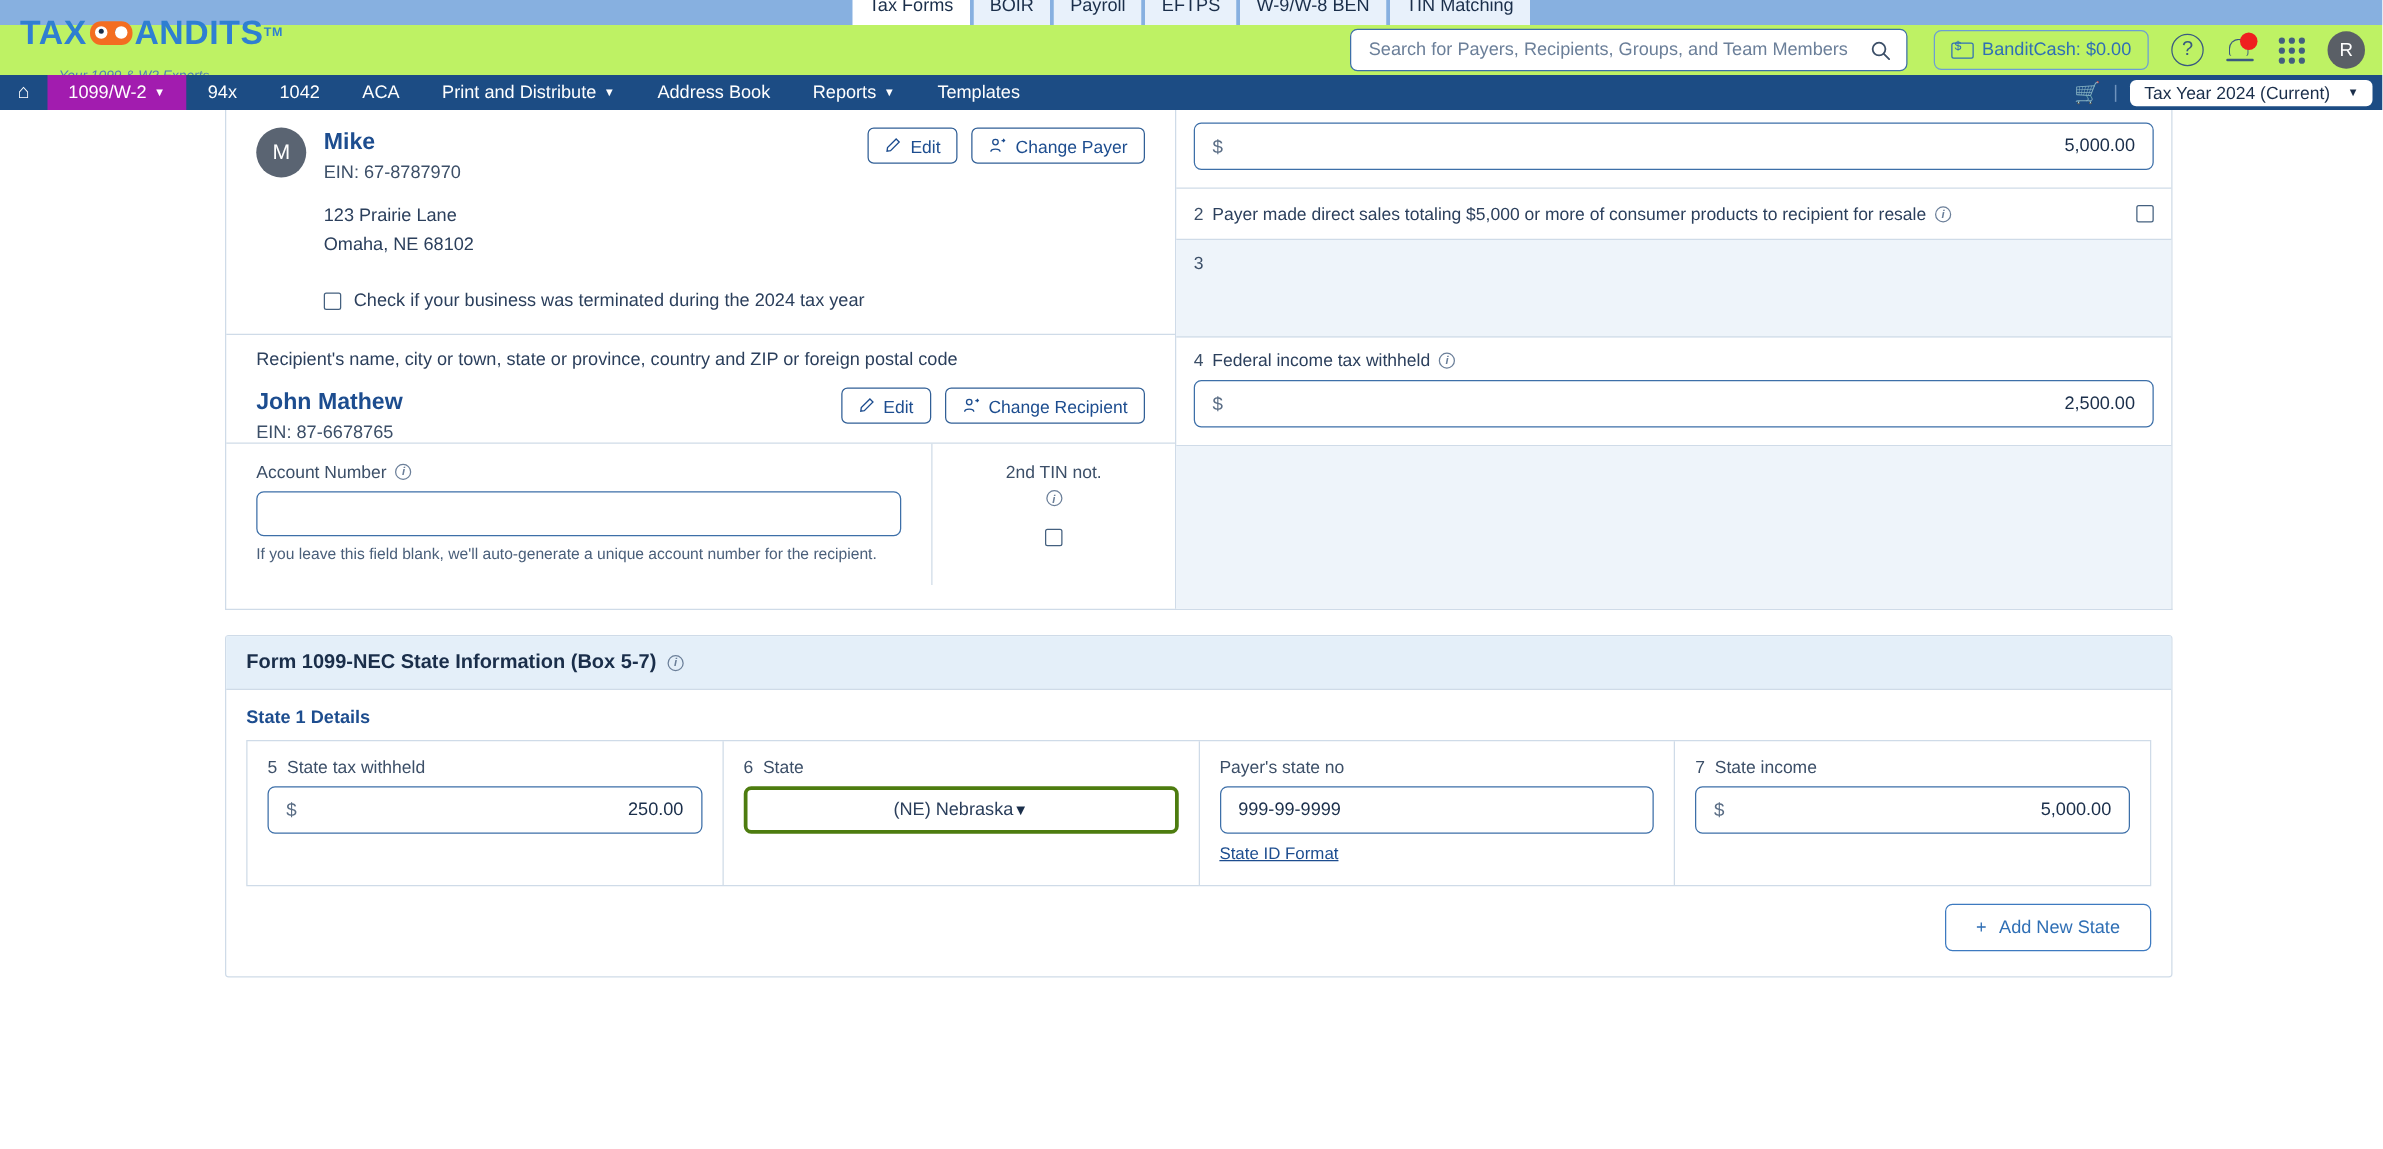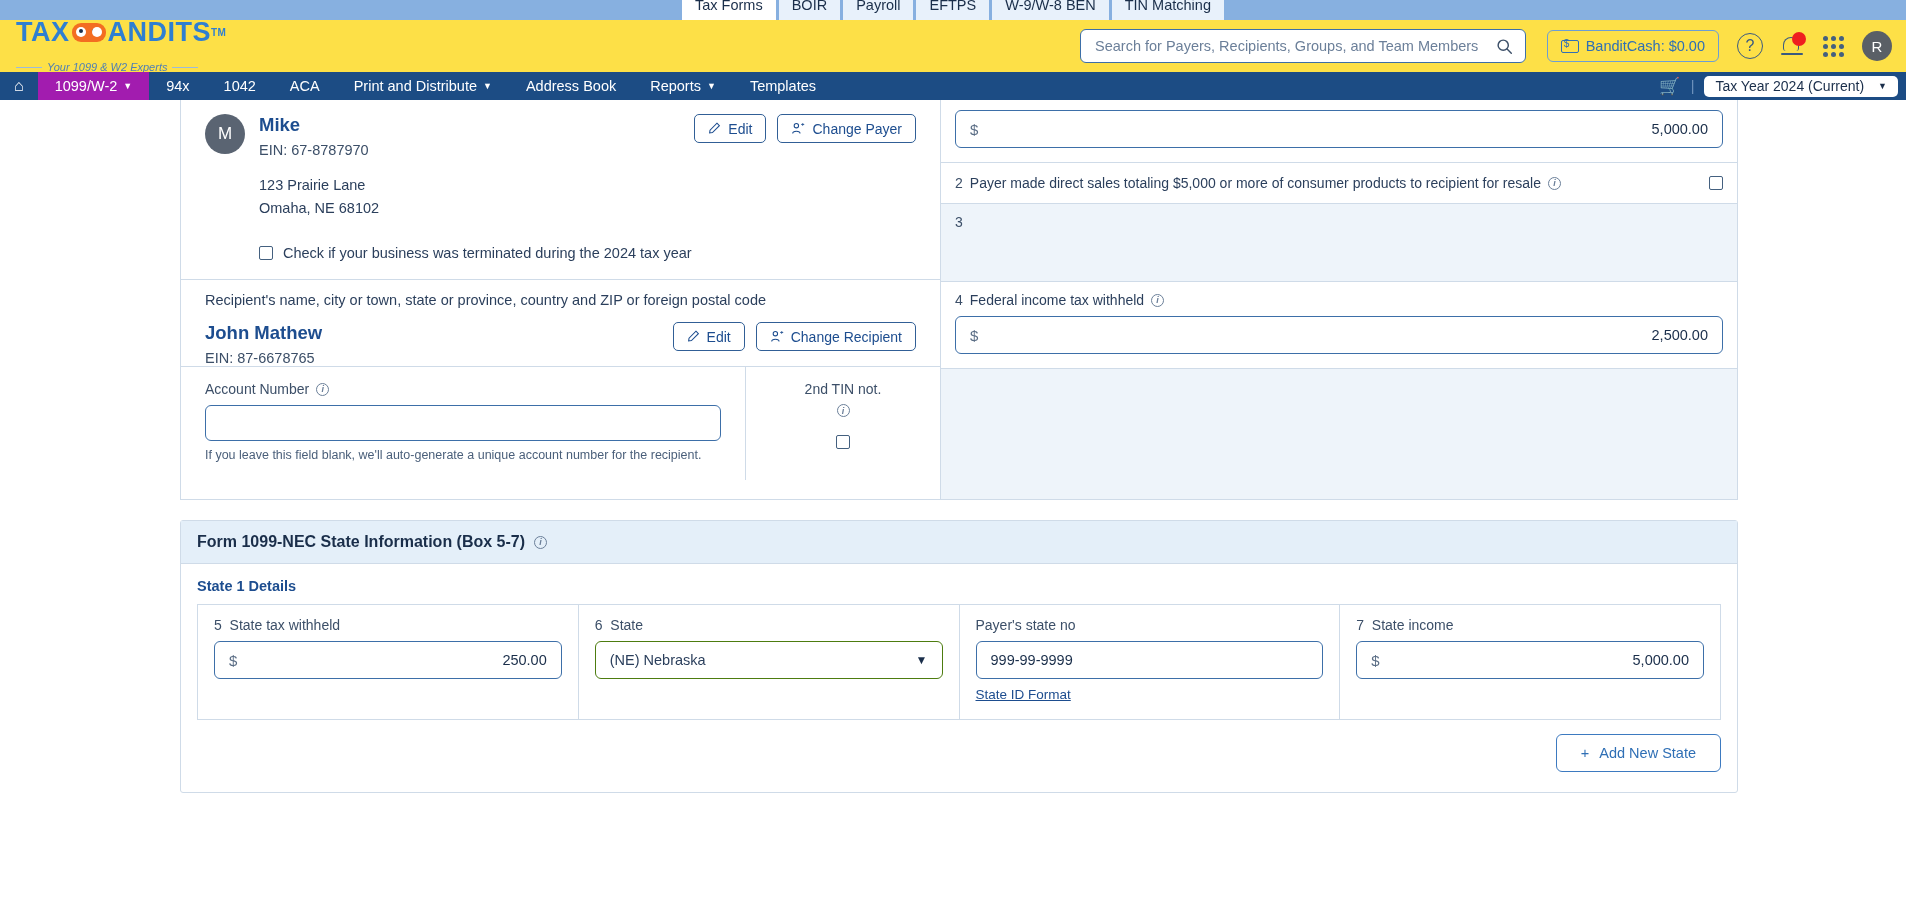--- a/index.html
+++ b/index.html
@@ -32,22 +32,22 @@
     white-space: nowrap;
     cursor: pointer;
   }
   .tabstrip .tab.active {
     background: #ffffff;
     font-weight: 400;
   }
 
   
   .header {
-    height: 52px;
-    background: #fde047;
+    height: 40px;
+    background: #bef264;
     display: flex;
     align-items: center;
     padding: 0 14px 0 16px;
     position: relative;
   }
   .logo { display: flex; flex-direction: column; line-height: 1; }
   .logo-main {
     font-size: 27px;
     font-weight: 700;
     letter-spacing: .5px;
@@ -346,22 +346,22 @@
   }
   .scell { flex:1; padding: 12px 16px 16px 16px; border-right:1px solid #cfdbe8; }
   .scell:last-child { border-right:none; }
   .slabel { font-size:14px;color:#3c4f68;margin-bottom:8px; }
   .sinput {
     height: 38px;border:1px solid #3d6fa8;border-radius:6px;background:#fff;
     display:flex;align-items:center;justify-content:space-between;padding:0 14px;
     font-size:14.5px; cursor:text;
   }
   .sselect {
-    height: 38px;border:1px solid #4d7c0f;border-radius:6px;background:#fff;
-    display:flex;align-items:center;justify-content:space-between;padding:0 14px;
+    height: 38px;border:3px solid #4d7c0f;border-radius:6px;background:#fff;
+    display:flex;align-items:center;justify-content:center;padding:0 14px;
     font-size:14.5px; cursor:pointer;
   }
   .dncaret { font-size:12px;color:#1a2e4a; }
   .idlink { font-size:13.5px;color:#1d4d8f;text-decoration:underline;margin-top:8px;display:inline-block;cursor:pointer;}
   .addstate-row { display:flex;justify-content:flex-end;padding: 14px 16px 20px 16px; }
   .addstate {
     border:1px solid #3d7ac0;border-radius:6px;background:#fff;
     color:#2f6fb5;font-size:14.5px;font-family:inherit;
     height:38px;padding:0 24px;display:flex;align-items:center;gap:10px;cursor:pointer;
   }

